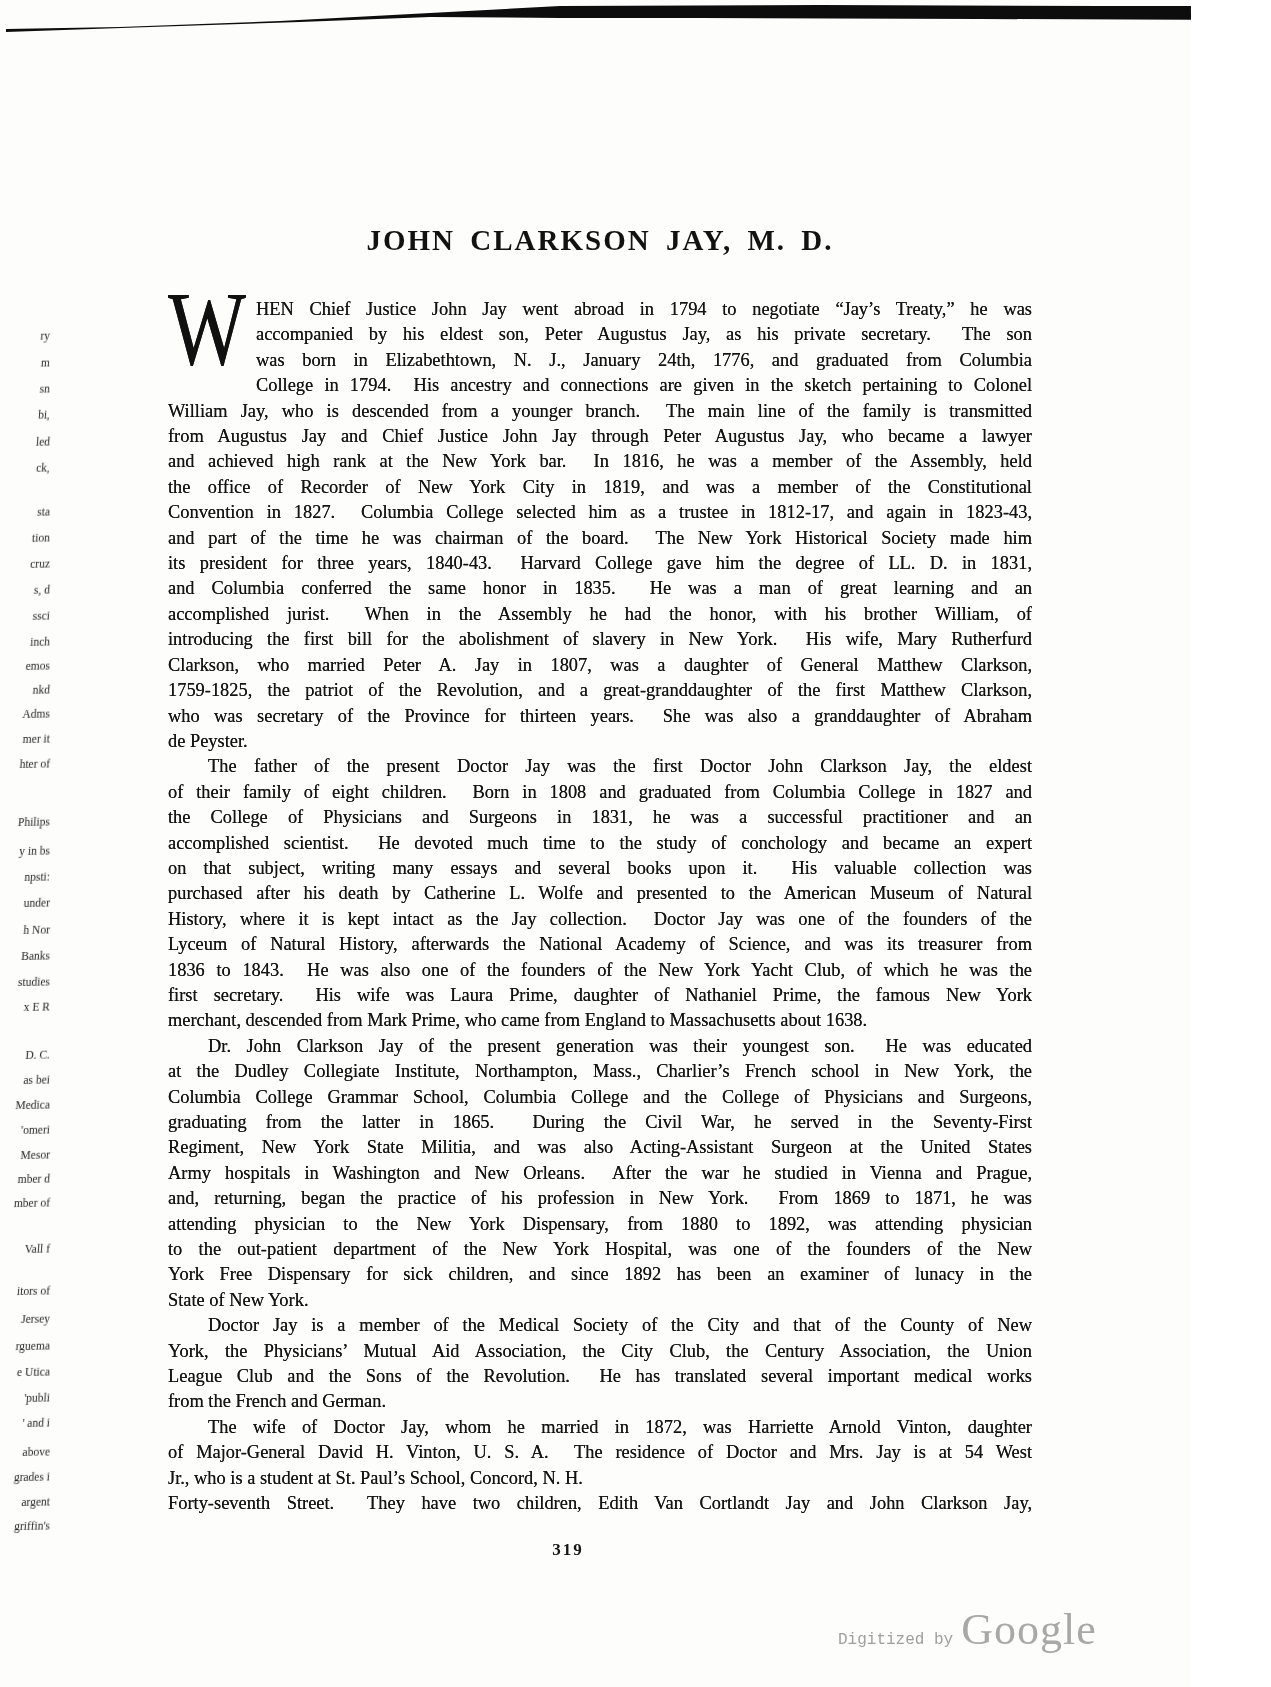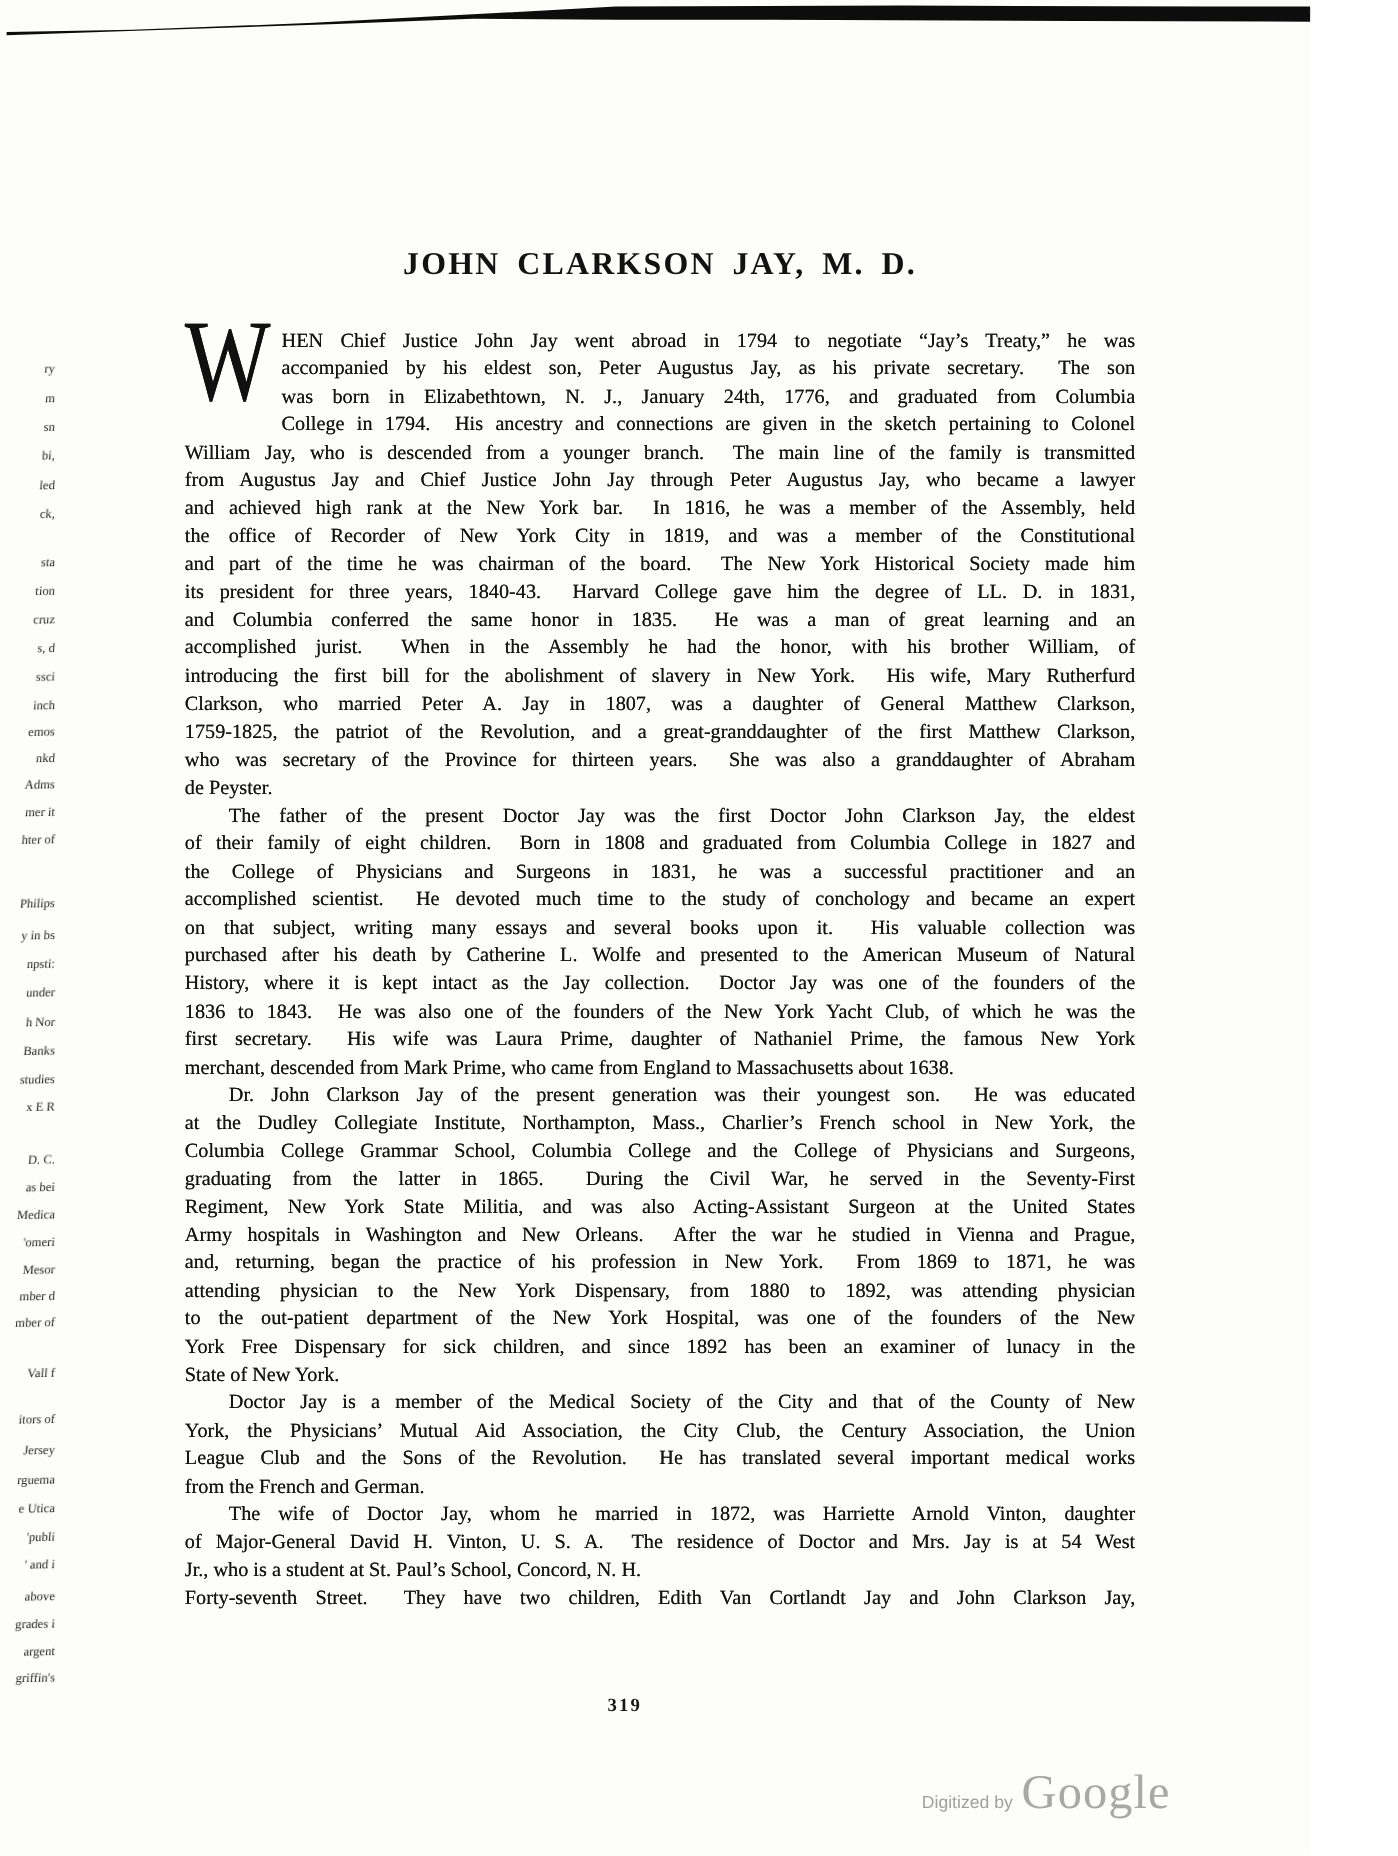--- a/index.html
+++ b/index.html
@@ -107,21 +107,21 @@
   
   .watermark {
     position: absolute;
     top: 1604px;
     left: 838px;
     display: flex;
     align-items: baseline;
     color: #a3a3a3;
   }
   .watermark .prefix {
-    font-family: Liberation Sans, sans-serif;
+    font-family: Liberation Mono, monospace;
     font-size: 16px;
     color: #9f9f9f;
     margin-right: 8px;
   }
   .watermark .brand {
     font-family: "Liberation Serif", serif;
     font-size: 44px;
     letter-spacing: 1px;
     color: #a8a8a8;
   }
@@ -145,38 +145,40 @@
           <span>W</span>
         </div>
         <div class="line">HEN Chief Justice John Jay went abroad in 1794 to negotiate “Jay’s Treaty,” he was</div>
         <div class="line">accompanied by his eldest son, Peter Augustus Jay, as his private secretary.  The son</div>
         <div class="line">was born in Elizabethtown, N. J., January 24th, 1776, and graduated from Columbia</div>
         <div class="line">College in 1794.  His ancestry and connections are given in the sketch pertaining to Colonel</div>
         <div class="line">William Jay, who is descended from a younger branch.  The main line of the family is transmitted</div>
         <div class="line">from Augustus Jay and Chief Justice John Jay through Peter Augustus Jay, who became a lawyer</div>
         <div class="line">and achieved high rank at the New York bar.  In 1816, he was a member of the Assembly, held</div>
         <div class="line">the office of Recorder of New York City in 1819, and was a member of the Constitutional</div>
+        <div class="line">Convention in 1827.  Columbia College selected him as a trustee in 1812-17, and again in 1823-43,</div>
         <div class="line">and part of the time he was chairman of the board.  The New York Historical Society made him</div>
         <div class="line">its president for three years, 1840-43.  Harvard College gave him the degree of LL. D. in 1831,</div>
         <div class="line">and Columbia conferred the same honor in 1835.  He was a man of great learning and an</div>
         <div class="line">accomplished jurist.  When in the Assembly he had the honor, with his brother William, of</div>
         <div class="line">introducing the first bill for the abolishment of slavery in New York.  His wife, Mary Rutherfurd</div>
         <div class="line">Clarkson, who married Peter A. Jay in 1807, was a daughter of General Matthew Clarkson,</div>
         <div class="line">1759-1825, the patriot of the Revolution, and a great-granddaughter of the first Matthew Clarkson,</div>
         <div class="line">who was secretary of the Province for thirteen years.  She was also a granddaughter of Abraham</div>
         <div class="line last">de Peyster.</div>
       </div>
       <div class="paragraph">
         <div class="line indent">The father of the present Doctor Jay was the first Doctor John Clarkson Jay, the eldest</div>
         <div class="line">of their family of eight children.  Born in 1808 and graduated from Columbia College in 1827 and</div>
         <div class="line">the College of Physicians and Surgeons in 1831, he was a successful practitioner and an</div>
         <div class="line">accomplished scientist.  He devoted much time to the study of conchology and became an expert</div>
         <div class="line">on that subject, writing many essays and several books upon it.  His valuable collection was</div>
         <div class="line">purchased after his death by Catherine L. Wolfe and presented to the American Museum of Natural</div>
         <div class="line">History, where it is kept intact as the Jay collection.  Doctor Jay was one of the founders of the</div>
+        <div class="line">Lyceum of Natural History, afterwards the National Academy of Science, and was its treasurer from</div>
         <div class="line">1836 to 1843.  He was also one of the founders of the New York Yacht Club, of which he was the</div>
         <div class="line">first secretary.  His wife was Laura Prime, daughter of Nathaniel Prime, the famous New York</div>
         <div class="line last">merchant, descended from Mark Prime, who came from England to Massachusetts about 1638.</div>
       </div>
       <div class="paragraph">
         <div class="line indent">Dr. John Clarkson Jay of the present generation was their youngest son.  He was educated</div>
         <div class="line">at the Dudley Collegiate Institute, Northampton, Mass., Charlier’s French school in New York, the</div>
         <div class="line">Columbia College Grammar School, Columbia College and the College of Physicians and Surgeons,</div>
         <div class="line">graduating from the latter in 1865.  During the Civil War, he served in the Seventy-First</div>
         <div class="line">Regiment, New York State Militia, and was also Acting-Assistant Surgeon at the United States</div>

